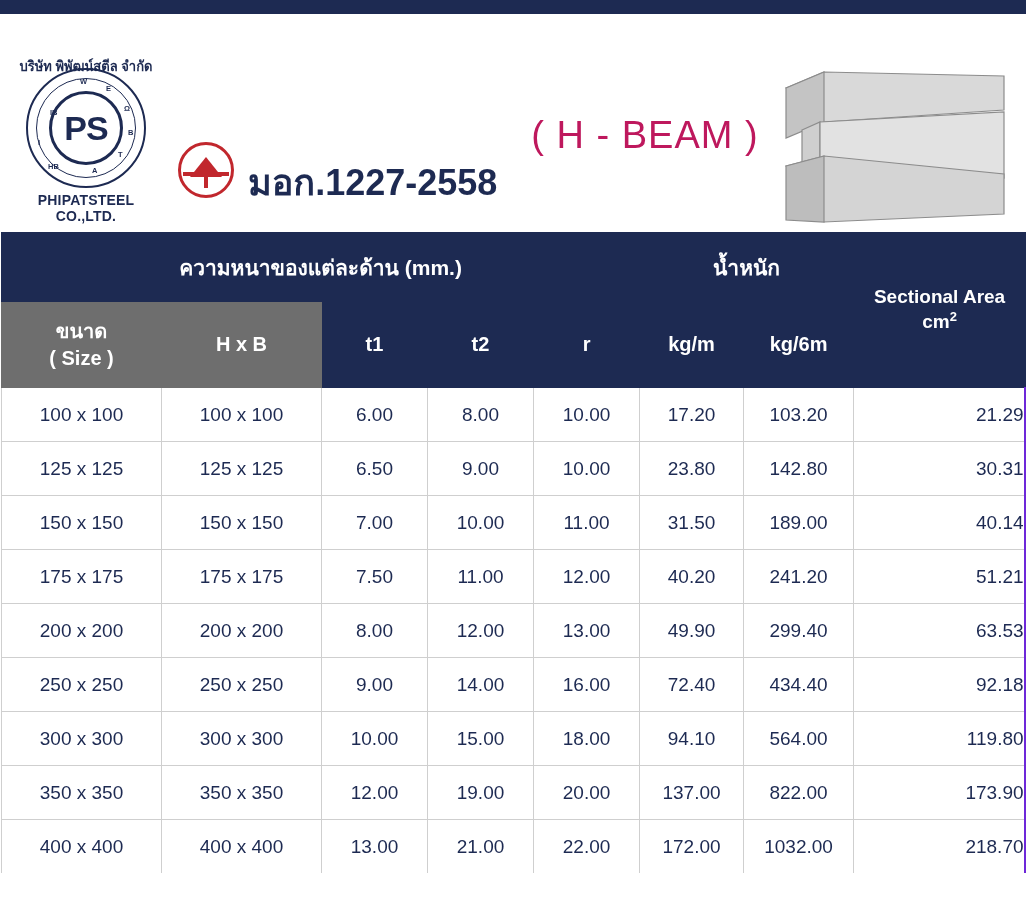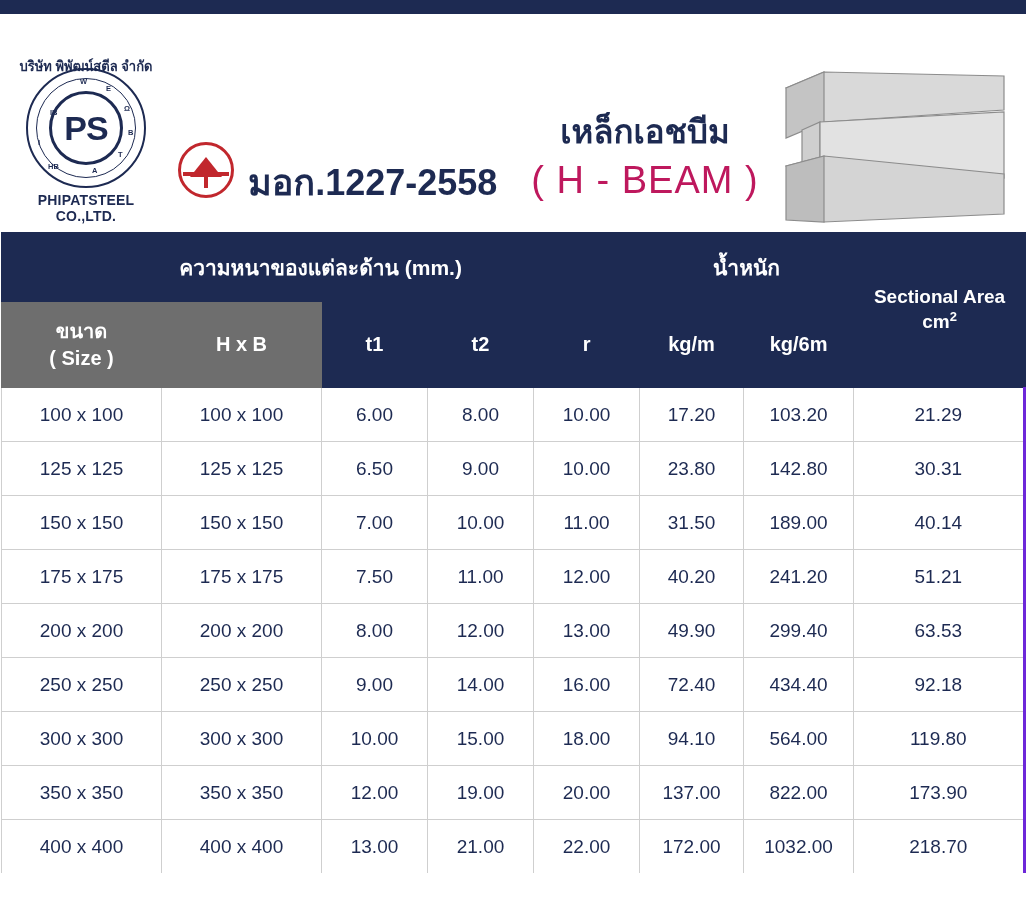--- a/index.html
+++ b/index.html
@@ -206,21 +206,21 @@
   .hdr-navy.tall { font-size: 19px; line-height: 1.3; border-color: #1d2a52; }
   .two-line { line-height: 1.35; }
   td.data {
     height: 53px;
     font-size: 19px;
     color: #1d2a52;
     border: none;
     border-bottom: 1px dotted #b9b9b9;
     border-right: 1px solid #d6d6d6;
   }
-  td.data.last-col { border-right: 6px solid #6d28d9; }
+  td.data.last-col { border-right: 4px solid #6d28d9; text-align: right; }
   tr.data-row:last-child td.data { border-bottom: none; }
   col.c-size { width: 160px; }
   col.c-hb { width: 160px; }
   col.c-t1 { width: 106px; }
   col.c-t2 { width: 106px; }
   col.c-r { width: 106px; }
   col.c-kgm { width: 104px; }
   col.c-kg6m { width: 110px; }
   col.c-area { width: 172px; }
   .sup { font-size: 13px; vertical-align: super; }
@@ -256,21 +256,20 @@
 
     <div class="tisi-mark">
       <div class="tisi-circle"></div>
       <div class="tisi-tri"></div>
       <div class="tisi-bar"></div>
       <div class="tisi-stem"></div>
     </div>
     <div class="tisi-label">มอก.1227-2558</div>
 
     <div class="beam-title">
-      <span class="th">เหล็กเอชบีม</span>
       <span class="en">( H - BEAM )</span>
     </div>
 
     <div class="beam-figure">
       <svg width="230" height="160" viewBox="0 0 230 160" xmlns="http://www.w3.org/2000/svg">
 
         <polygon points="10,18 48,2 228,6 228,40 48,52" fill="#d9d9d9" stroke="#8c8c8c" stroke-width="1.2"></polygon>
         <polygon points="10,18 48,2 48,52 10,68" fill="#c4c4c4" stroke="#8c8c8c" stroke-width="1.2"></polygon>
 
         <polygon points="26,60 44,52 44,96 26,104" fill="#cfcfcf" stroke="#8c8c8c" stroke-width="1.2"></polygon>

